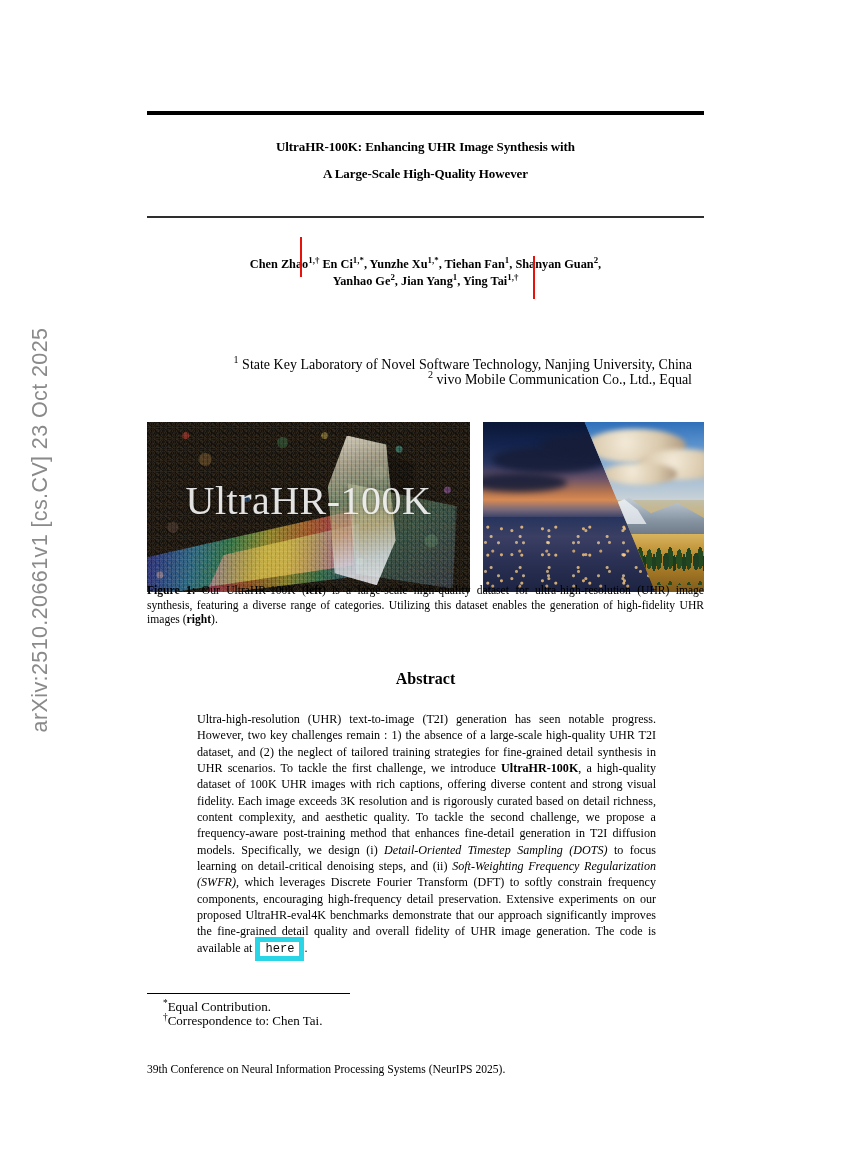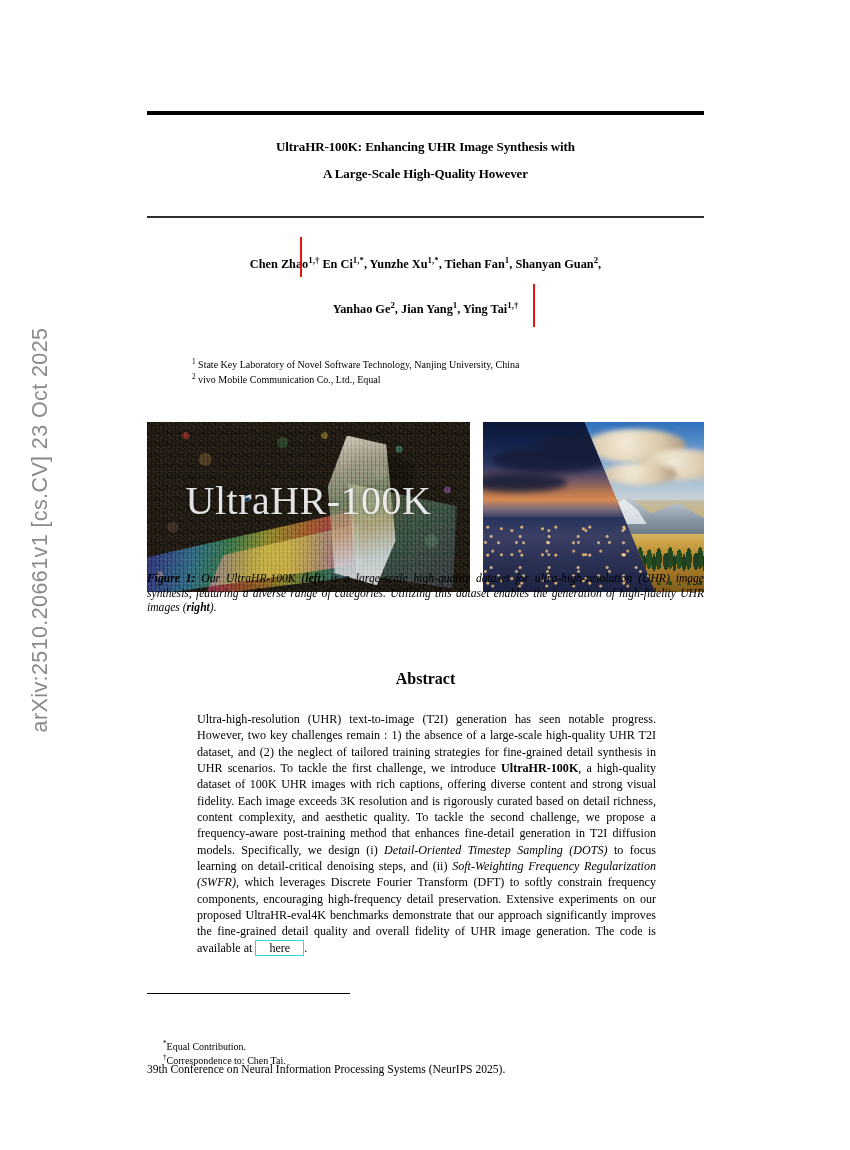--- a/index.html
+++ b/index.html
@@ -84,41 +84,42 @@
   #authors-block {
     position: absolute;
     top: 256px;
     left: 0;
     width: 557px;
     text-align: center;
     font-size: 12.3px;
     font-weight: bold;
   }
   #authors-block .author-line { line-height: 17px; position: relative; }
-  #authors-line-2 { margin-top: 28px; }
+  #authors-line-2 { }
   sup { font-size: 0.72em; vertical-align: super; line-height: 0; }
 
   .caret {
     position: absolute;
     width: 2px;
     background: #e8120c;
     top: -19px;
     height: 40px;
   }
   #caret-1 { left: 153px; }
   #caret-2 { left: 386px; top: -17px; height: 43px; }
 
   
   #affil-block {
     position: absolute;
     top: 358px;
     left: 45px;
     width: 500px;
-    font-size: 10px;
+    font-size: 14px;
     line-height: 14.5px;
+    text-align: right;
   }
   #affil-block .affil-line { white-space: nowrap; }
 
   
   #figure-block {
     position: absolute;
     top: 422px;
     left: 0px;
     width: 557px;
     height: 170px;
@@ -316,27 +317,26 @@
       radial-gradient(ellipse 2px 8px at 38% 66%, #1c3a1e 0 100%, transparent 100%),
       radial-gradient(ellipse 3px 10px at 54% 54%, #264c22 0 100%, transparent 100%),
       radial-gradient(ellipse 2px 9px at 70% 64%, #1e3f20 0 100%, transparent 100%),
       radial-gradient(ellipse 3px 11px at 86% 52%, #22461f 0 100%, transparent 100%);
     background-size: 30px 34px;
   }
 
   
   #caption-block {
     position: absolute;
-    top: 572px;
+    top: 584px;
     left: 0;
     width: 557px;
     font-size: 11.6px;
     line-height: 14.6px;
     text-align: justify;
-    font-style: italic;
   }
 
   
   #abstract-heading {
     position: absolute;
     top: 670px;
     left: 0;
     width: 557px;
     text-align: center;
     font-size: 16px;
@@ -348,40 +348,41 @@
     left: 50px;
     width: 459px;
     font-size: 12.1px;
     line-height: 16.35px;
     text-align: justify;
   }
   #abstract-body b { font-weight: bold; }
   #abstract-body i { }
   .linkbox {
     color: #0b0b0b;
-    border: 1px solid #eab308;
-    padding: 0 13px;
+    border: 5px solid #eab308;
+    padding: 0 5px;
     text-decoration: none;
+    font-family: Liberation Mono, monospace;
   }
 
   
   #footnote-rule {
     position: absolute;
     top: 993px;
     left: 0px;
     width: 203px;
     height: 1px;
     background: #000;
   }
   #footnotes {
     position: absolute;
-    top: 1040px;
+    top: 1000px;
     left: 16px;
     width: 400px;
-    font-size: 10px;
+    font-size: 13px;
     line-height: 14.2px;
   }
   #footnotes .fn-line { white-space: nowrap; }
 
   
   #venue {
     position: absolute;
     top: 1063px;
     left: 0px;
     width: 557px;

